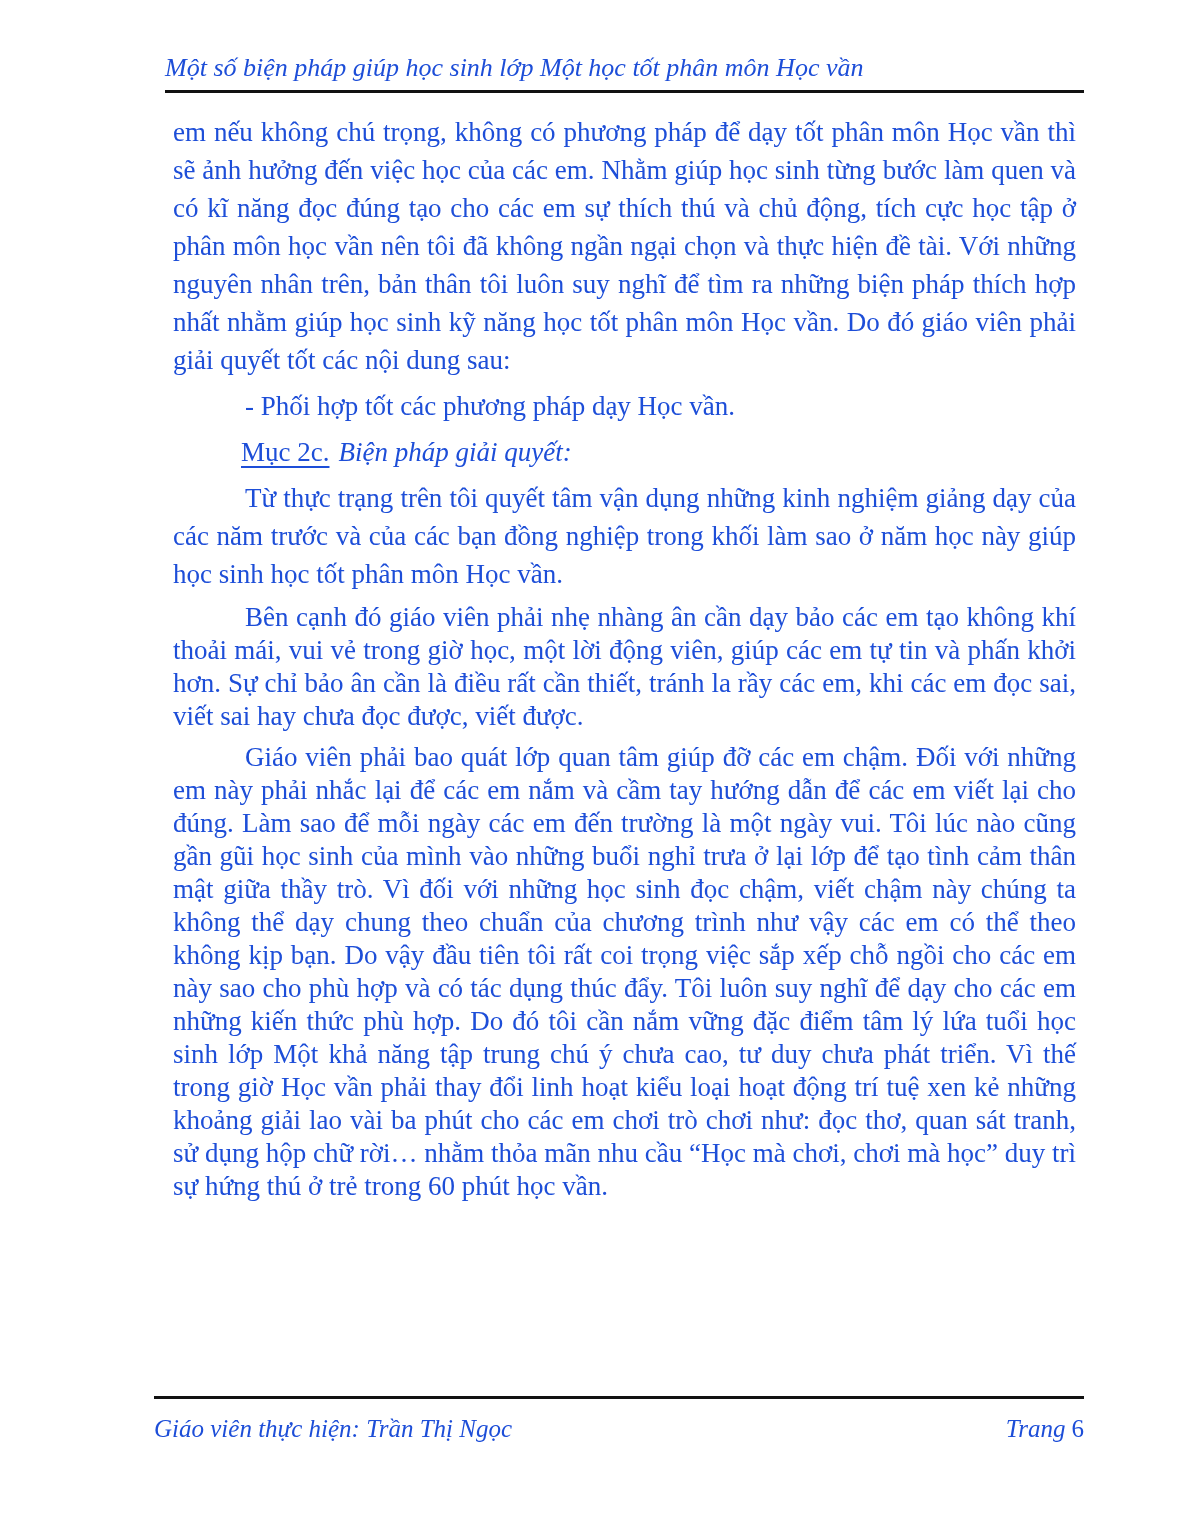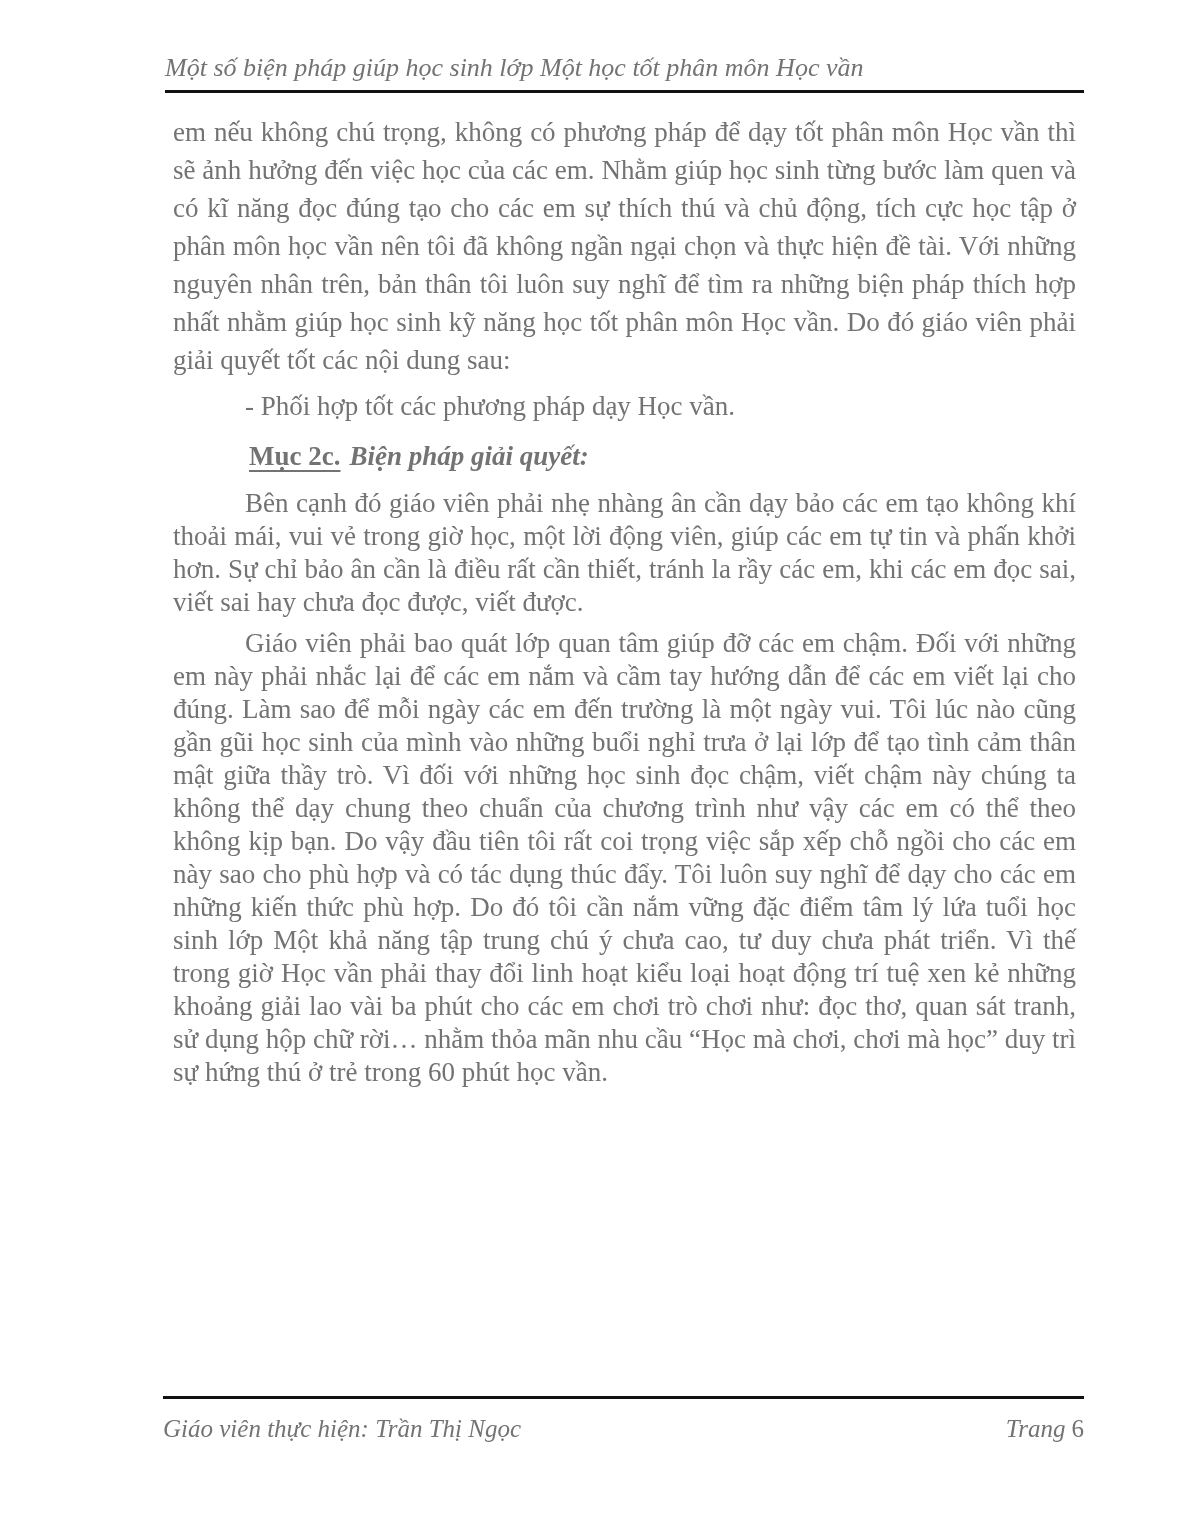--- a/index.html
+++ b/index.html
@@ -7,21 +7,21 @@
     padding: 0;
     background: #ffffff;
   }
   .page {
     position: relative;
     width: 1190px;
     height: 1540px;
     background: #ffffff;
     box-sizing: border-box;
     font-family: "Liberation Serif", "DejaVu Serif", serif;
-    color: #737373;
+    color: #1d4ed8;
     overflow: hidden;
   }
   .header {
     padding: 52px 106px 0 165px;
   }
   .header-title {
     font-style: italic;
     font-size: 26px;
     line-height: 1.2;
     white-space: nowrap;
@@ -43,36 +43,36 @@
   .para.indent {
     text-indent: 72px;
   }
   .para.tight {
     line-height: 33px;
   }
   .para.space-before {
     margin-top: 6px;
   }
   .section-heading {
-    margin: 12px;
+    margin: 4px;
     line-height: 38px;
     text-indent: 72px;
-    font-weight: bold;
+    font-weight: normal;
   }
   .heading-label {
     text-decoration: underline;
     text-underline-offset: 5px;
   }
   .heading-title {
     font-style: italic;
     margin-left: 9px;
   }
   .footer {
     position: absolute;
-    left: 163px;
+    left: 154px;
     right: 106px;
     top: 1396px;
     border-top: 3px solid #111111;
     padding-top: 16px;
     display: flex;
     justify-content: space-between;
     align-items: baseline;
     font-size: 25px;
   }
   .footer-author {
@@ -102,20 +102,21 @@
 
 
     <p class="para indent">- Phối hợp tốt các phương pháp dạy Học vần.</p>
 
 
 
     <p class="section-heading">
       <span class="heading-label">Mục 2c.</span><span class="heading-title">Biện pháp giải quyết:</span>
     </p>
 
+    <p class="para indent">Từ thực trạng trên tôi quyết tâm vận dụng những kinh nghiệm giảng dạy của các năm trước và của các bạn đồng nghiệp trong khối làm sao ở năm học này giúp học sinh học tốt phân môn Học vần.</p>
 
     <p class="para indent tight space-before">Bên cạnh đó giáo viên phải nhẹ nhàng ân cần dạy bảo các em tạo không khí thoải mái, vui vẻ trong giờ học, một lời động viên, giúp các em tự tin và phấn khởi hơn. Sự chỉ bảo ân cần là điều rất cần thiết, tránh la rầy các em, khi các em đọc sai, viết sai hay chưa đọc được, viết được.</p>
 
     <p class="para indent tight space-before">Giáo viên phải bao quát lớp quan tâm giúp đỡ các em chậm. Đối với những em này phải nhắc lại để các em nắm và cầm tay hướng dẫn để các em viết lại cho đúng. Làm sao để mỗi ngày các em đến trường là một ngày vui. Tôi lúc nào cũng gần gũi học sinh của mình vào những buổi nghỉ trưa ở lại lớp để tạo tình cảm thân mật giữa thầy trò. Vì đối với những học sinh đọc chậm, viết chậm này chúng ta không thể dạy chung theo chuẩn của chương trình như vậy các em có thể theo không kịp bạn. Do vậy đầu tiên tôi rất coi trọng việc sắp xếp chỗ ngồi cho các em này sao cho phù hợp và có tác dụng thúc đẩy. Tôi luôn suy nghĩ để dạy cho các em những kiến thức phù hợp. Do đó tôi cần nắm vững đặc điểm tâm lý lứa tuổi học sinh lớp Một khả năng tập trung chú ý chưa cao, tư duy chưa phát triển. Vì thế trong giờ Học vần phải thay đổi linh hoạt kiểu loại hoạt động trí tuệ xen kẻ những khoảng giải lao vài ba phút cho các em chơi trò chơi như: đọc thơ, quan sát tranh, sử dụng hộp chữ rời… nhằm thỏa mãn nhu cầu “Học mà chơi, chơi mà học” duy trì sự hứng thú ở trẻ trong 60 phút học vần.</p>
   </div>
 
   <div class="footer">
     <span class="footer-author">Giáo viên thực hiện: Trần Thị Ngọc</span>
     <span class="footer-page">
       <span class="footer-page-label">Trang</span><span class="footer-page-number">6</span>

